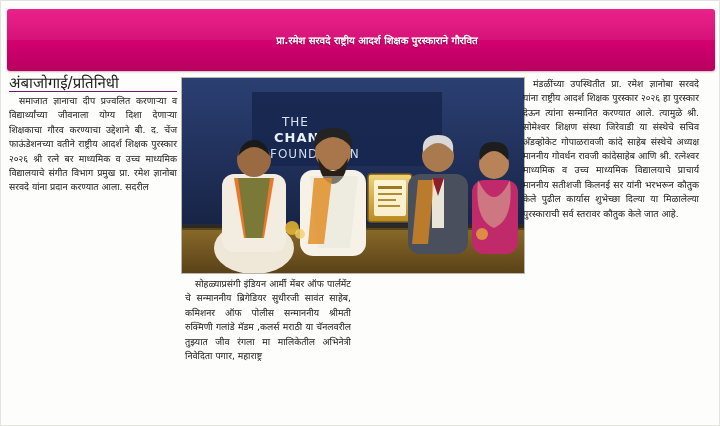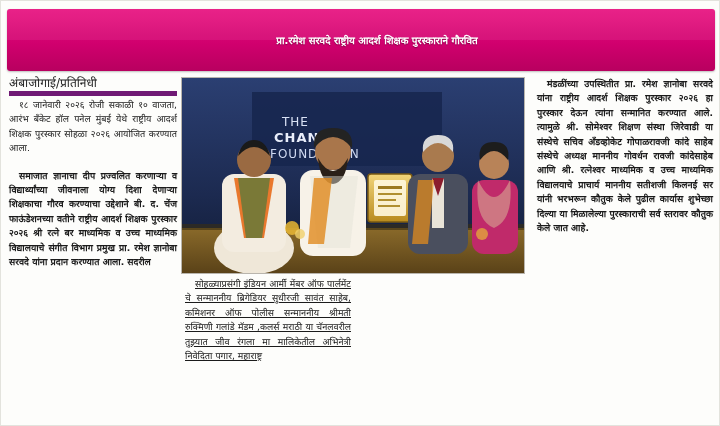--- a/index.html
+++ b/index.html
@@ -74,28 +74,28 @@
   .col {
     position: absolute;
     top: 0;
     font-family: "DejaVu Sans", sans-serif;
     color: #1b1b1b;
     font-size: 9.2px;
     line-height: 14.4px;
     text-align: justify;
   }
   .col1 { left: 2px;   width: 168px; }
-  .col4 { left: 530px; width: 176px; font-weight: bold; }
+  .col4 { left: 516px; width: 176px; }
 
   .byline {
-    font-size: 12px;
+    font-size: 15px;
     color: #222;
     margin: 0 0 2px 0;
     padding-bottom: 2px;
-    border-bottom: 5px solid #701a75;
+    border-bottom: 1px solid #701a75;
     line-height: 12px;
   }
   .para {
     margin: 0;
     text-indent: 10px;
   }
   .para + .para { margin-top: 13px; font-weight: bold; }
 
   
   .photo {
@@ -108,21 +108,20 @@
     overflow: hidden;
     background: #1d2a4a;
   }
   .photo svg { display: block; }
 
   .col2-text {
     position: absolute;
     left: 178px;
     top: 200px;
     width: 166px;
-    text-decoration: underline;
   }
   .col3-text {
     position: absolute;
     left: 352px;
     top: 200px;
     width: 168px;
   }
 </style>
 </head>
 <body>
@@ -130,21 +129,20 @@
 <div class="page">
 
   <div class="headline-band">
     <div class="headline-text" style="font-size: 10px;">प्रा.रमेश सरवदे राष्ट्रीय आदर्श शिक्षक पुरस्काराने गौरवित</div>
   </div>
 
   <div class="body-area">
 
     <div class="col col1">
       <div class="byline">अंबाजोगाई/प्रतिनिधी</div>
-      <p class="para">१८ जानेवारी २०२६ रोजी सकाळी १० वाजता, आरंभ बँकेट हॉल पनेल मुंबई येथे राष्ट्रीय आदर्श शिक्षक पुरस्कार सोहळा २०२६ आयोजित करण्यात आला.</p>
       <p class="para">समाजात ज्ञानाचा दीप प्रज्वलित करणाऱ्या व विद्यार्थ्यांच्या जीवनाला योग्य दिशा देणाऱ्या शिक्षकाचा गौरव करण्याचा उद्देशाने बी. द. चेंज फाऊंडेशनच्या वतीने राष्ट्रीय आदर्श शिक्षक पुरस्कार २०२६ श्री रत्ने बर माध्यमिक व उच्च माध्यमिक विद्यालयाचे संगीत विभाग प्रमुख प्रा. रमेश ज्ञानोबा सरवदे यांना प्रदान करण्यात आला. सदरील</p>
     </div>
 
     <div class="photo">
       <svg width="342" height="195" viewBox="0 0 342 195" xmlns="http://www.w3.org/2000/svg">
         <defs>
           <linearGradient id="bg" x1="0" y1="0" x2="0" y2="1">
             <stop offset="0%" stop-color="#2b3f72"></stop>
             <stop offset="60%" stop-color="#1c2a50"></stop>
             <stop offset="100%" stop-color="#101a33"></stop>

